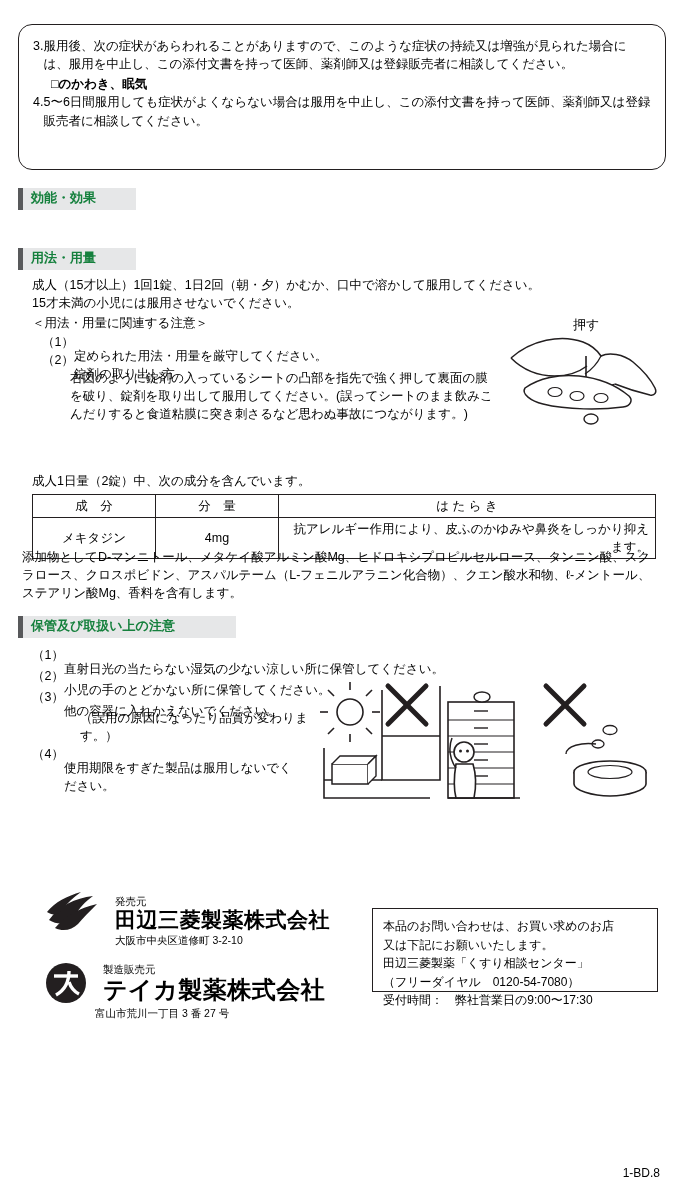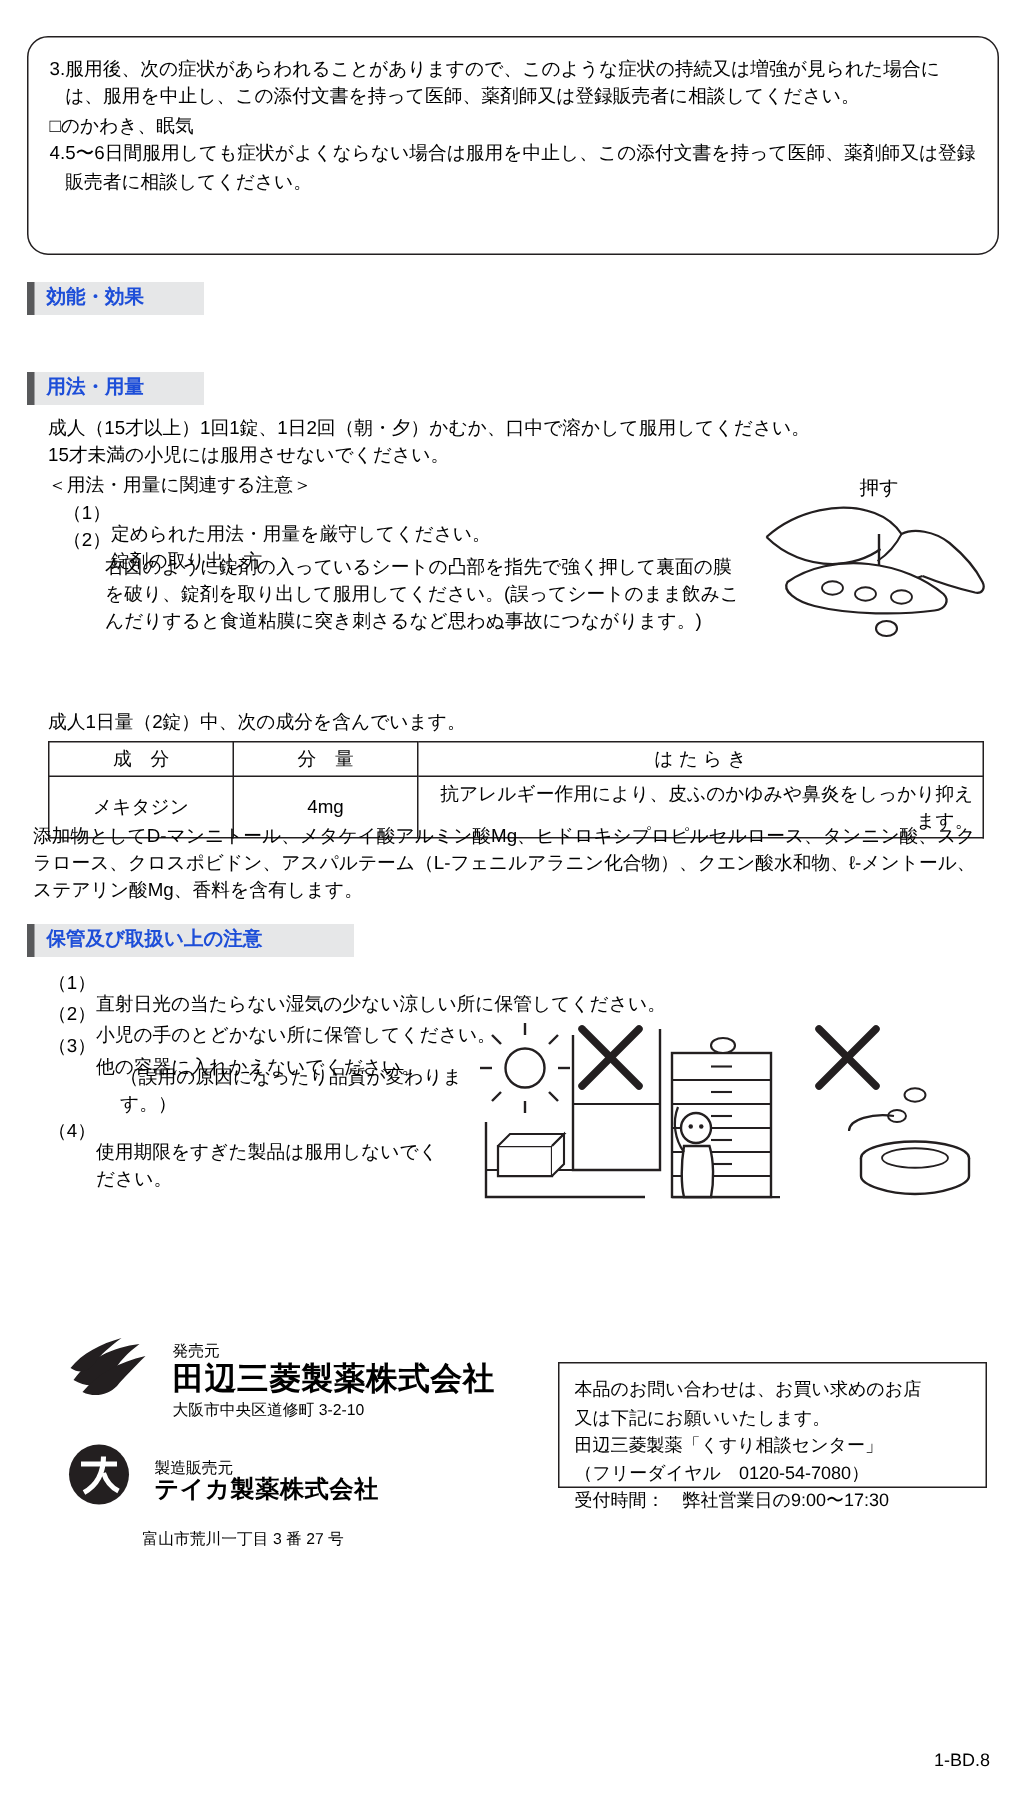--- a/index.html
+++ b/index.html
@@ -44,28 +44,30 @@
     margin-bottom: 2px;
   }
   .num-item .num {
     flex: 0 0 auto;
     white-space: nowrap;
   }
   .num-item .txt {
     flex: 1 1 auto;
   }
   .sub-line {
+    margin-left: 18px;
+    font-weight: bold;
   }
 
   
   .sec-head {
     position: absolute;
     background: #e6e7e8;
     border-left: 5px solid #58595b;
-    color: #1d4ed8;
+    color: #15803d;
     font-weight: bold;
     font-size: 13px;
     padding: 2px 10px 3px 8px;
     box-sizing: border-box;
     line-height: 1.3;
   }
 
   .blk {
     position: absolute;
     box-sizing: border-box;
@@ -112,21 +114,21 @@
     font-size: 10.5px;
     line-height: 1.2;
   }
   .corp {
     font-size: 21px;
     font-weight: bold;
     letter-spacing: 0.5px;
     line-height: 1.15;
   }
   .corp2 {
-    font-size: 16px;
+    font-size: 24px;
     font-weight: bold;
     letter-spacing: 0.5px;
     line-height: 1.15;
   }
   .addr {
     font-size: 10.5px;
     line-height: 1.3;
   }
 
   .contact-box {
@@ -343,21 +345,21 @@
         <circle cx="21" cy="21" r="20" fill="#231f20"></circle>
         <path d="M9,14 L33,14" stroke="#ffffff" stroke-width="3.4" fill="none"></path>
         <path d="M24,9 C24,20 20,28 11,33" stroke="#ffffff" stroke-width="3.4" fill="none"></path>
         <path d="M24,20 C26,26 30,30 34,32" stroke="#ffffff" stroke-width="3.4" fill="none"></path>
       </svg>
       <div>
         <div class="lbl-small">製造販売元</div>
         <div class="corp2">テイカ製薬株式会社</div>
       </div>
     </div>
-    <div class="addr" style="margin-left:50px; margin-top:16px;">富山市荒川一丁目 3 番 27 号</div>
+    <div class="addr" style="margin-left:50px; margin-top:3px;">富山市荒川一丁目 3 番 27 号</div>
   </div>
 
   <div class="contact-box">
     <div>本品のお問い合わせは、お買い求めのお店</div>
     <div>又は下記にお願いいたします。</div>
     <div>田辺三菱製薬「くすり相談センター」</div>
     <div>（フリーダイヤル　0120-54-7080）</div>
     <div>受付時間：　弊社営業日の9:00〜17:30</div>
   </div>
 

